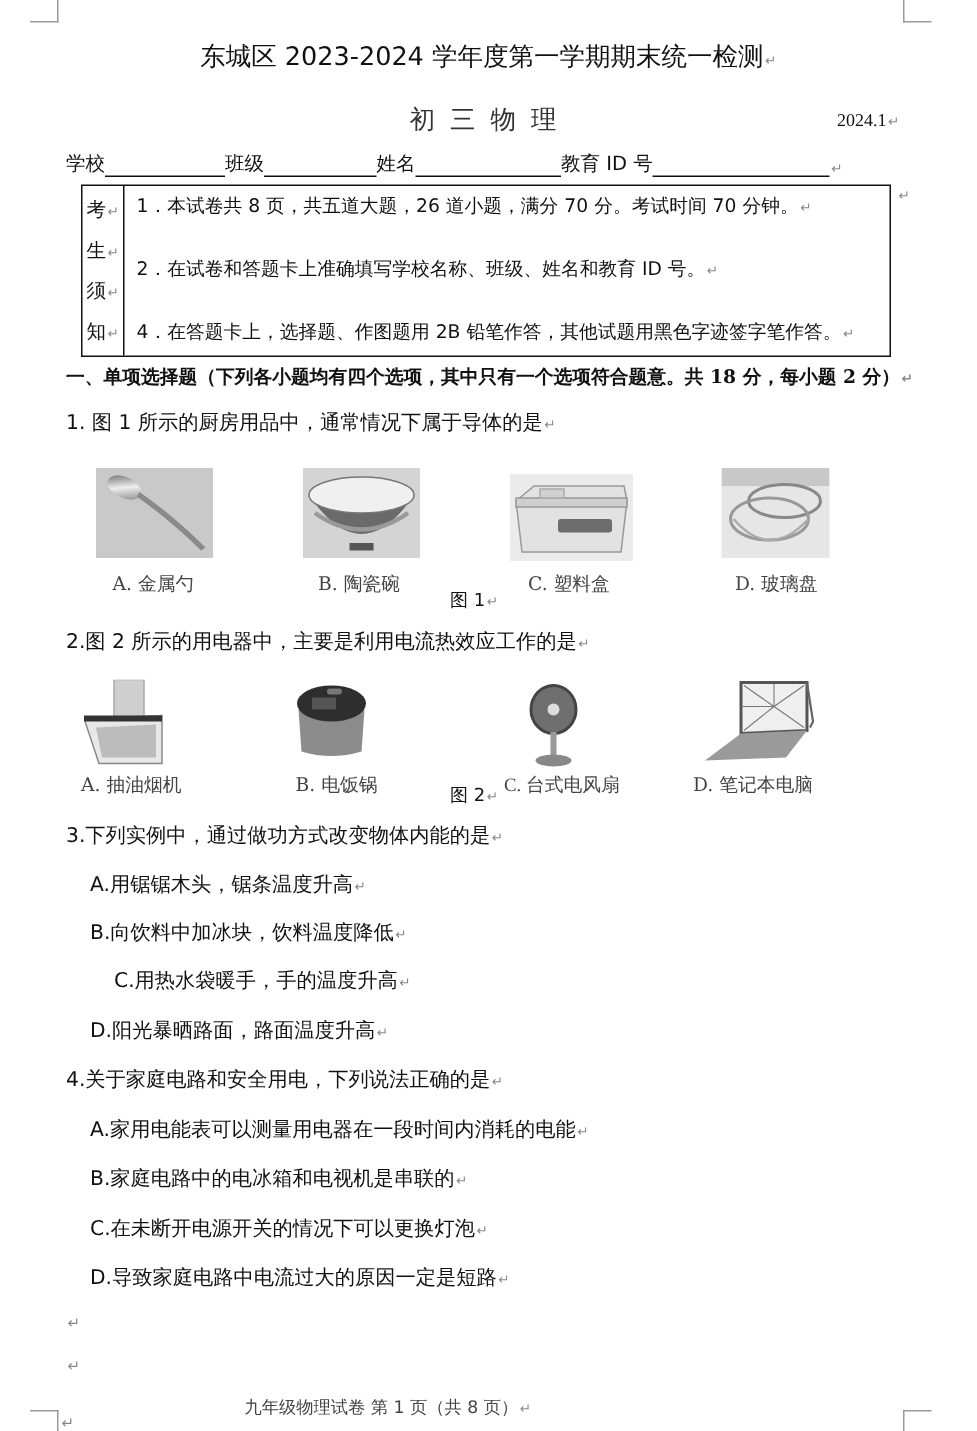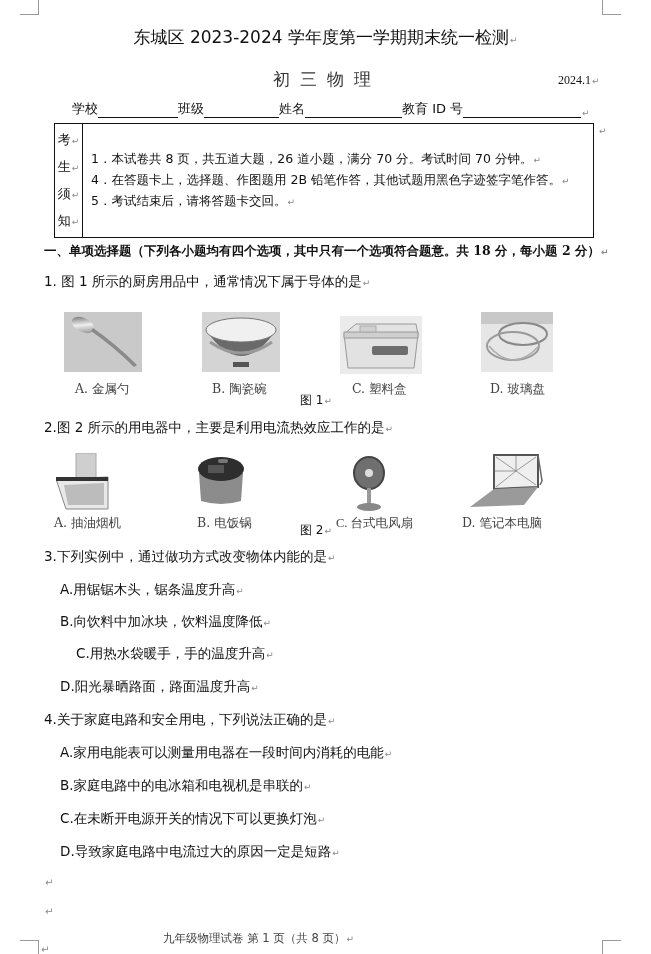--- a/index.html
+++ b/index.html
@@ -13,26 +13,26 @@
     .corner { position: absolute; border-color: #9a9a9a; border-style: solid; width: 18px; height: 14px; }
     .corner.tl { left: 20px; top: 0; border-width: 0 1px 1px 0; }
     .corner.tr { left: 602px; top: 0; border-width: 0 0 1px 1px; }
     .corner.bl { left: 20px; top: 940px; border-width: 1px 1px 0 0; }
     .corner.br { left: 602px; top: 940px; border-width: 1px 0 0 1px; }
 
     .title { left: 0; width: 651px; top: 26px; text-align: center; font-size: 17px; font-family: "DejaVu Sans", sans-serif; }
     .subtitle { left: 273px; top: 68px; font-size: 17px; letter-spacing: 10px; color: #333; font-family: "DejaVu Sans", sans-serif; font-weight: 300; }
     .date { left: 558px; top: 73px; font-size: 12px; font-family: "Liberation Serif", serif; }
 
-    .info-line { left: 44px; top: 100px; font-size: 13px; font-family: "DejaVu Sans", sans-serif; display: flex; align-items: flex-end; white-space: nowrap; margin-left: 28px; }
+    .info-line { left: 44px; top: 100px; font-size: 13px; font-family: "DejaVu Sans", sans-serif; display: flex; align-items: flex-end; white-space: nowrap; }
     .blank { display: inline-block; border-bottom: 1px solid #111; height: 14px; }
 
     .notice { left: 54px; top: 123px; width: 538px; height: 113px; border: 1px solid #111; display: flex; }
     .notice-side { width: 27px; border-right: 1px solid #111; display: flex; flex-direction: column; justify-content: space-around; align-items: center; padding: 2px 0; font-size: 13px; font-family: "DejaVu Sans", sans-serif; }
-    .notice-list { flex: 1; padding: 3px 0 0 8px; display: flex; flex-direction: column; justify-content: center; padding-bottom: 4px; }
+    .notice-list { flex: 1; padding: 3px 0 0 8px; display: flex; flex-direction: column; justify-content: space-between; padding-bottom: 4px; }
     .notice-item { font-size: 12.5px; font-family: "DejaVu Sans", sans-serif; white-space: nowrap; line-height: 20px; }
     .outside-mark { left: 598px; top: 126px; }
 
     .section { left: 44px; top: 243px; font-size: 12.5px; font-weight: bold; font-family: "DejaVu Serif", serif; white-space: nowrap; }
     .q { font-size: 13.5px; font-family: "DejaVu Sans", sans-serif; white-space: nowrap; }
     .opt { font-size: 13.5px; font-family: "DejaVu Sans", sans-serif; white-space: nowrap; }
 
     .pic { position: absolute; background: #d9d9d9; overflow: hidden; }
     .cap { position: absolute; font-size: 12.5px; color: #444; font-family: "DejaVu Serif", serif; white-space: nowrap; }
     .figlabel { position: absolute; font-size: 12px; font-family: "DejaVu Sans", sans-serif; white-space: nowrap; }
@@ -65,22 +65,22 @@
 
 <div class="abs notice">
   <div class="notice-side">
     <span><span>考</span><span class="mark">↵</span></span>
     <span><span>生</span><span class="mark">↵</span></span>
     <span><span>须</span><span class="mark">↵</span></span>
     <span><span>知</span><span class="mark">↵</span></span>
   </div>
   <div class="notice-list">
     <div class="notice-item"><span>1．本试卷共 8 页，共五道大题，26 道小题，满分 70 分。考试时间 70 分钟。</span><span class="mark">↵</span></div>
+    <div class="notice-item"><span>2．在试卷和答题卡上准确填写学校名称、班级、姓名和教育 ID 号。</span><span class="mark">↵</span></div>
     <div class="notice-item"><span>4．在答题卡上，选择题、作图题用 2B 铅笔作答，其他试题用黑色字迹签字笔作答。</span><span class="mark">↵</span></div>
-    <div class="notice-item"><span>5．考试结束后，请将答题卡交回。</span><span class="mark">↵</span></div>
   </div>
 </div>
 <span class="abs mark outside-mark">↵</span>
 
 <div class="abs section"><span>一、单项选择题（下列各小题均有四个选项，其中只有一个选项符合题意。共 18 分，每小题 2 分）</span><span class="mark">↵</span></div>
 
 <div class="abs q" style="left:44px; top:273px;"><span>1. 图 1 所示的厨房用品中，通常情况下属于导体的是</span><span class="mark">↵</span></div>
 
 <div class="pic" style="left:64px; top:312px; width:78px; height:60px; background:#c9c9c9;">
   <svg width="78" height="60" viewBox="0 0 78 60">

